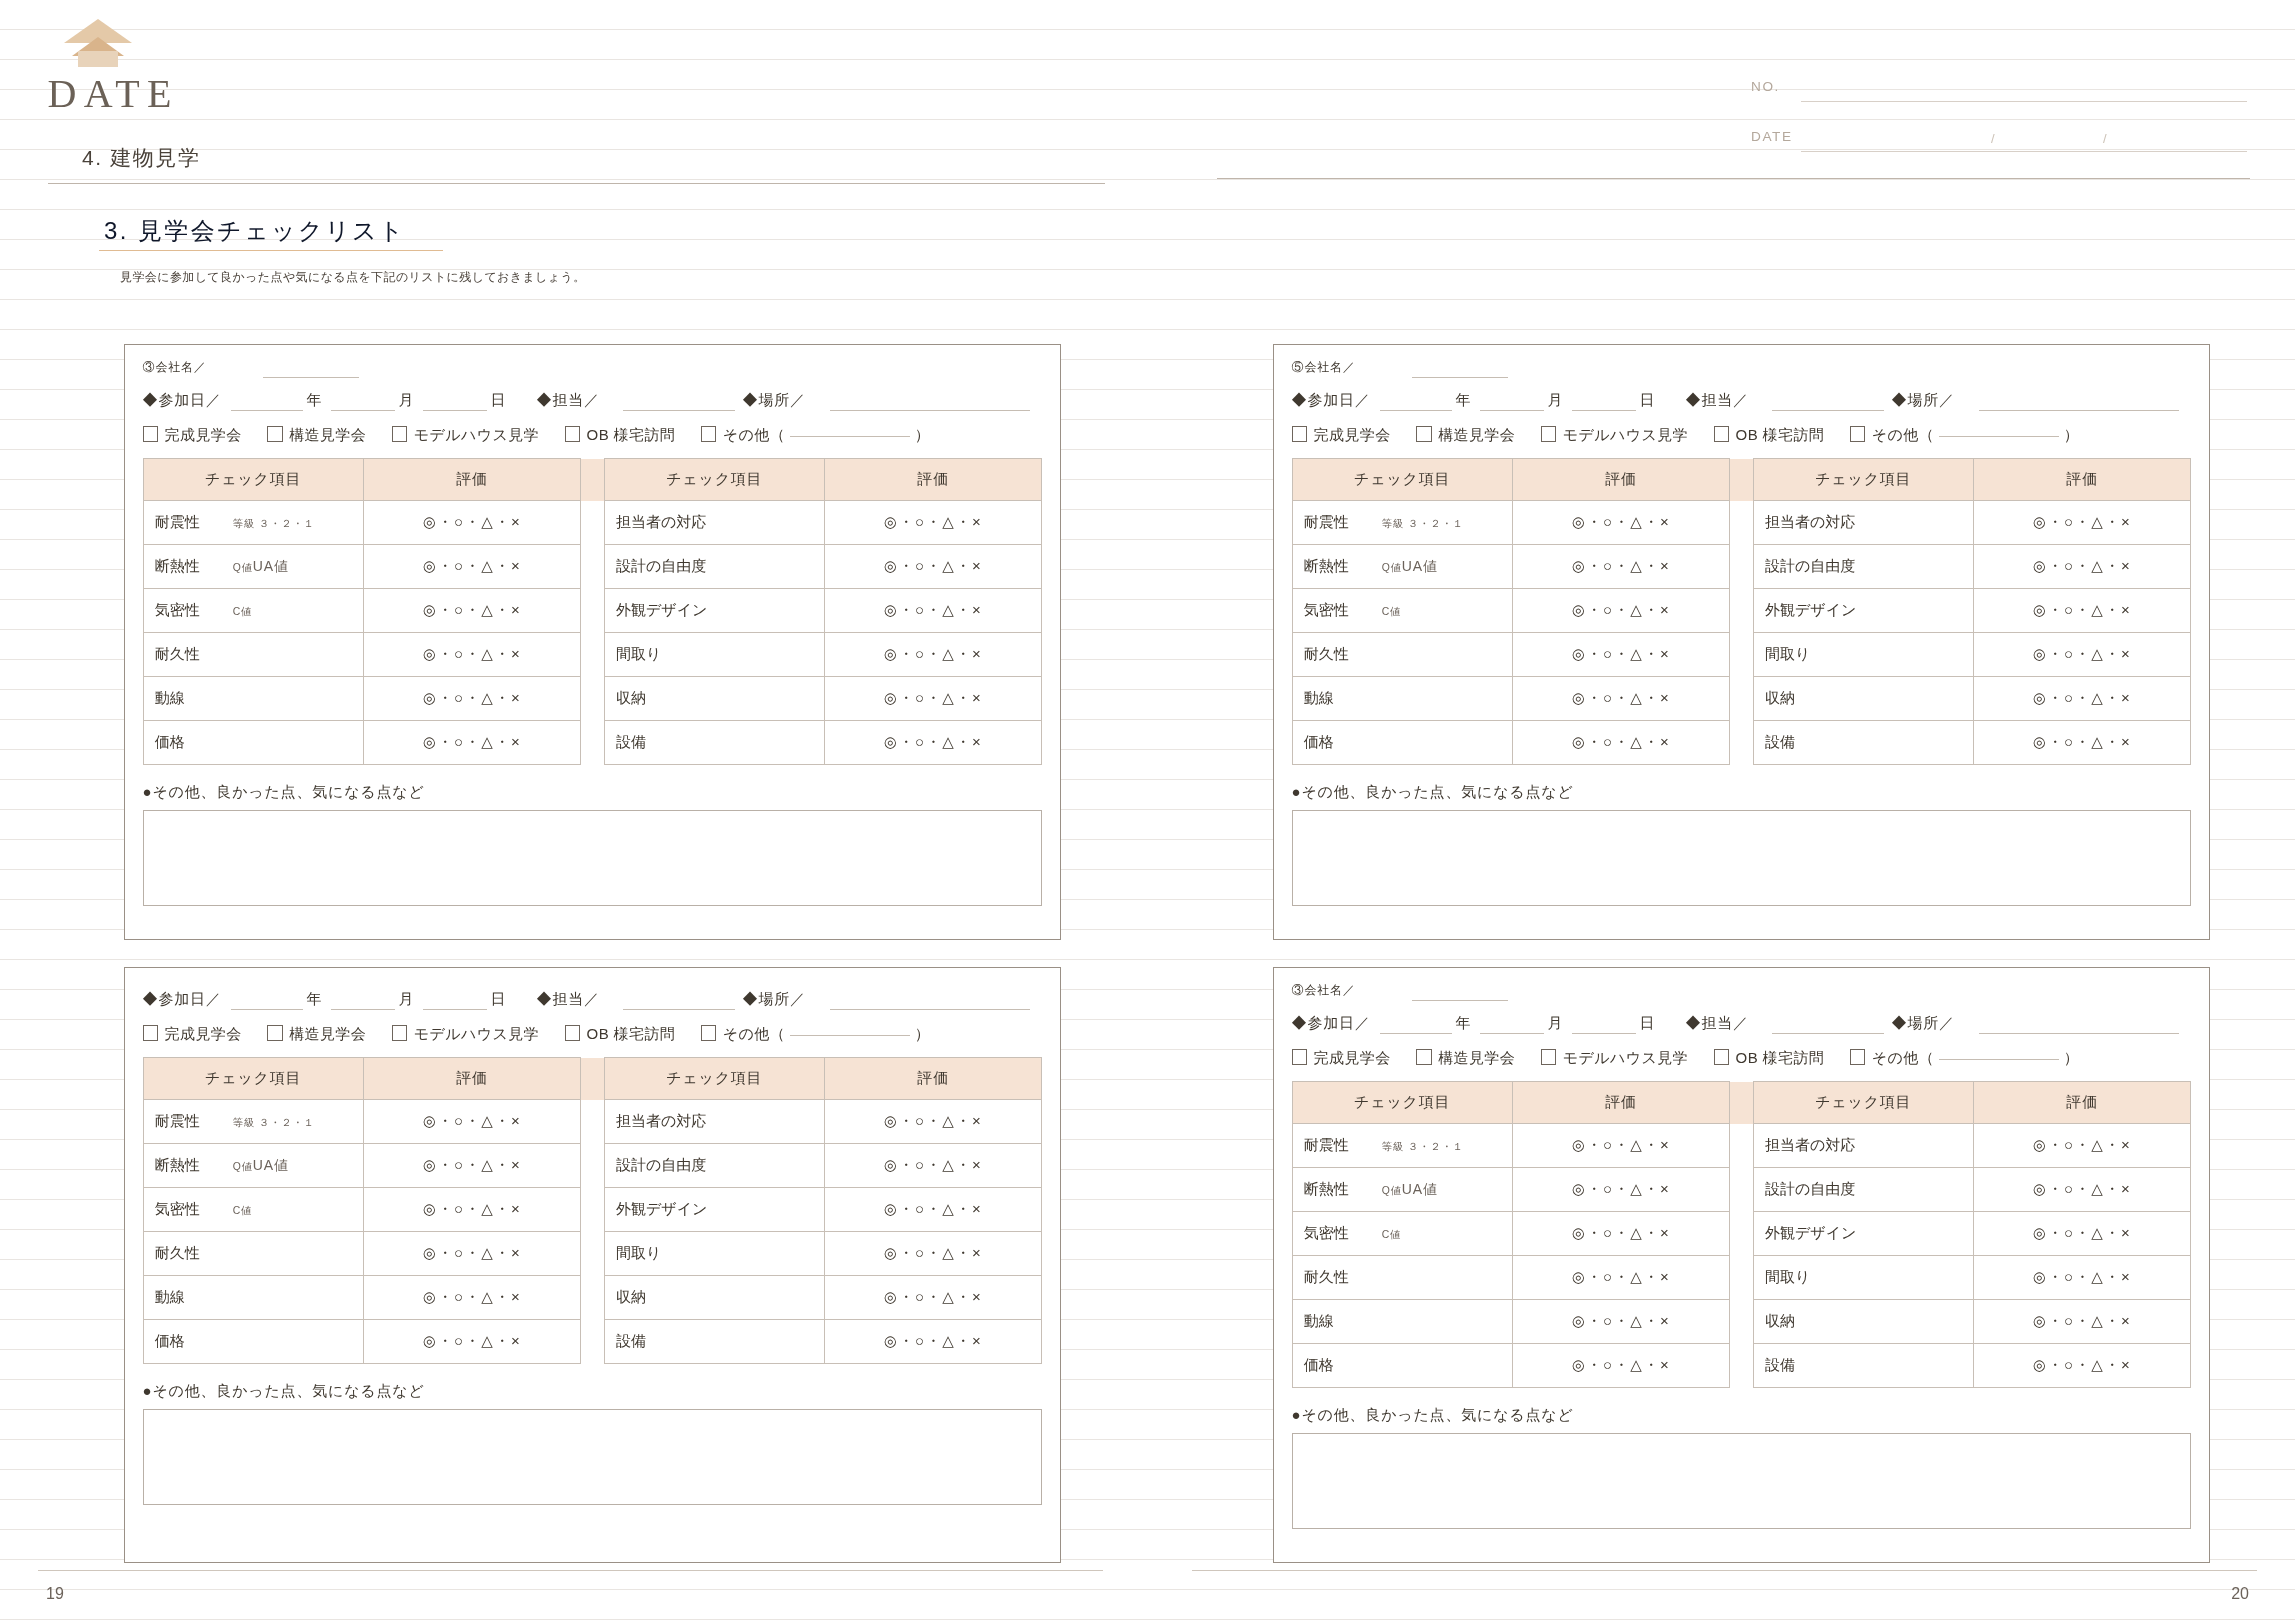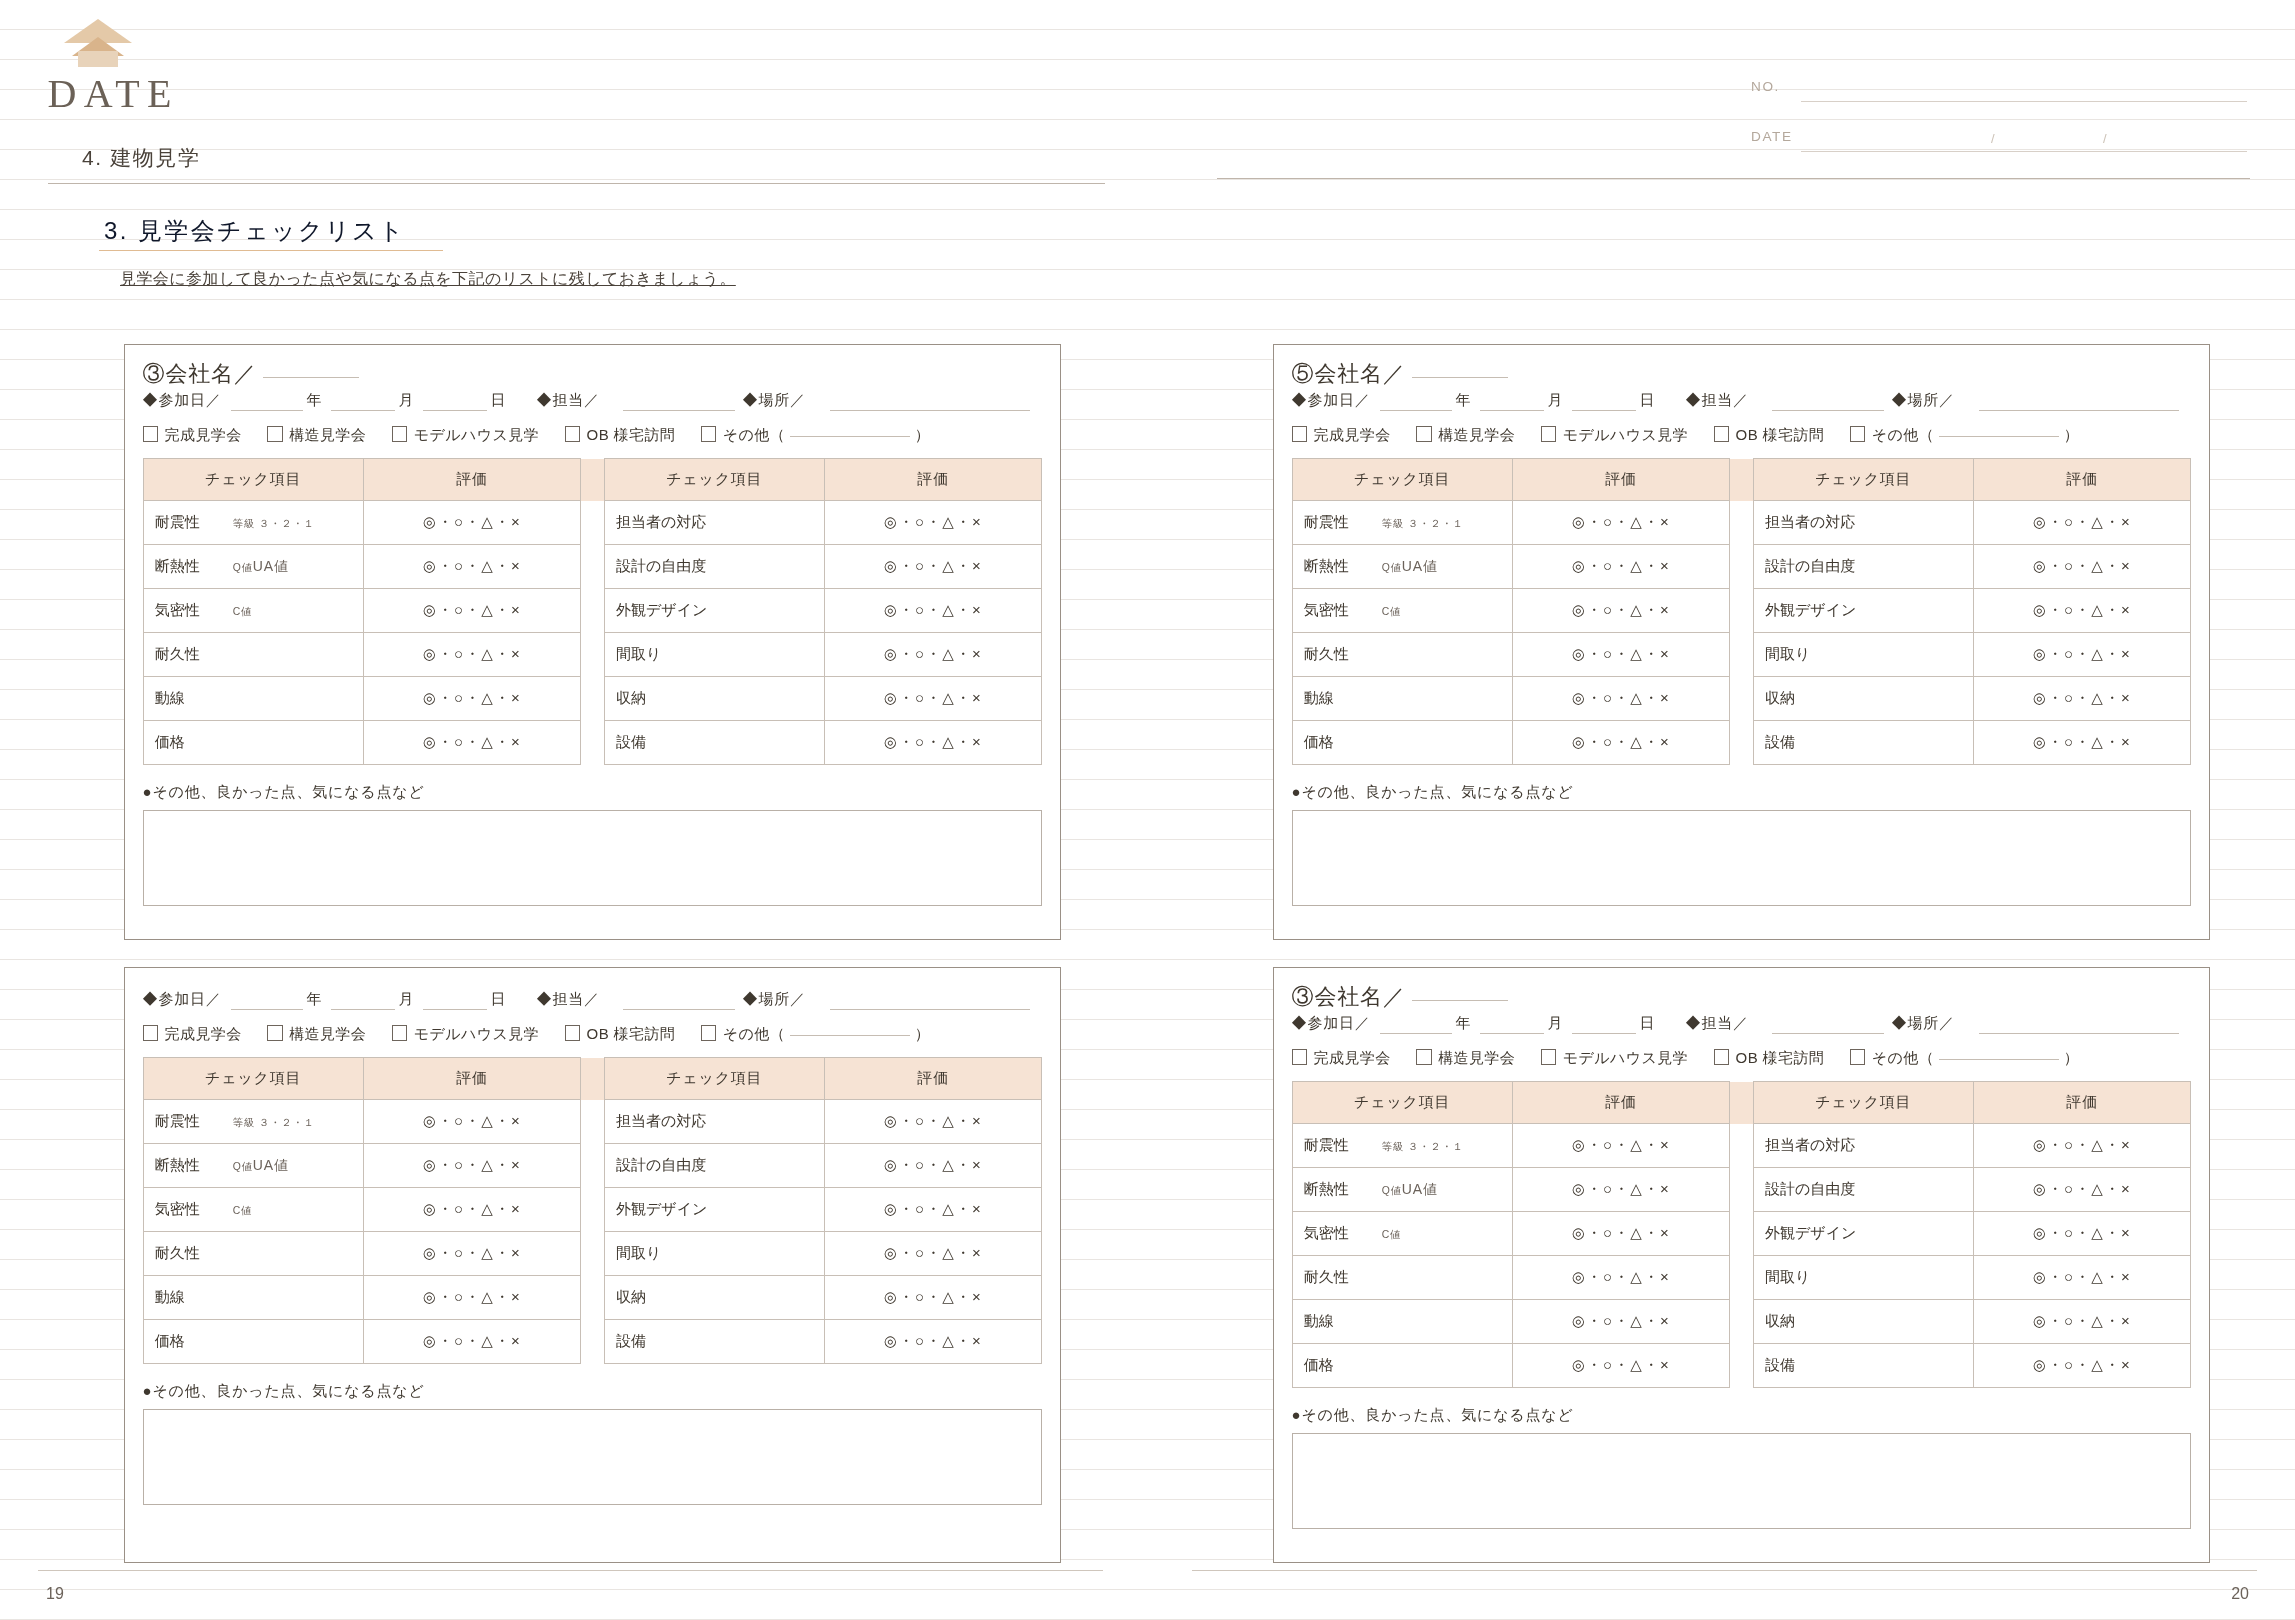--- a/index.html
+++ b/index.html
@@ -144,38 +144,37 @@
     position: absolute;
     left: 99px;
     top: 250px;
     width: 344px;
     border-bottom: 1.6px solid #e0bb92;
   }
   .section-sub {
     position: absolute;
     left: 120px;
     top: 269px;
-    font-size: 16px;
+    font-size: 12px;
     color: #4a423a;
     letter-spacing: 0.4px;
-    text-decoration: underline;
   }
 
   
   .card {
     position: absolute;
     border: 1.6px solid #9a9086;
     background: #ffffff;
     box-sizing: border-box;
   }
   .card-inner {
     padding: 14.4px 17.6px 16px 17.6px;
   }
   .c-title {
-    font-size: 22px;
+    font-size: 12px;
     color: #3f382f;
     letter-spacing: 0.8px;
     position: relative;
     height: 24px;
   }
   .c-title .tline {
     position: absolute;
     left: 120px;
     width: 96px;
     top: 17.6px;

